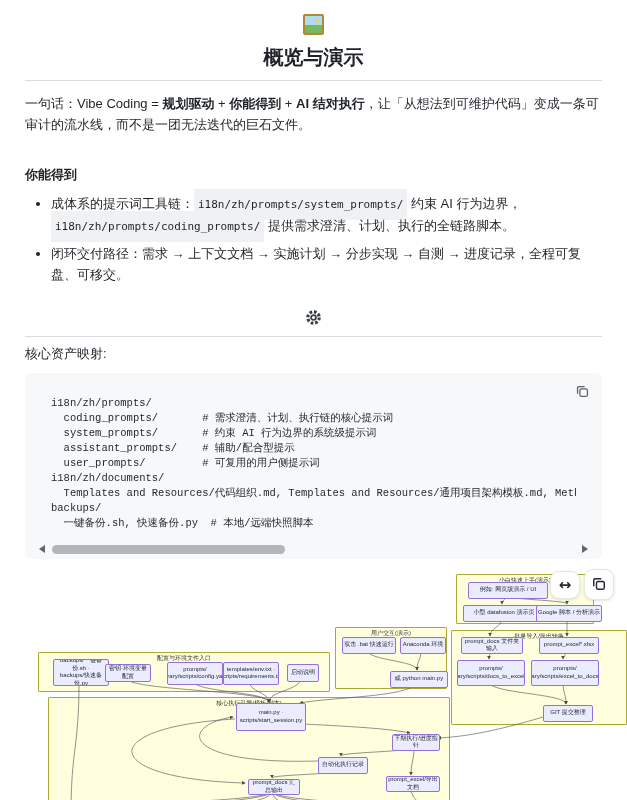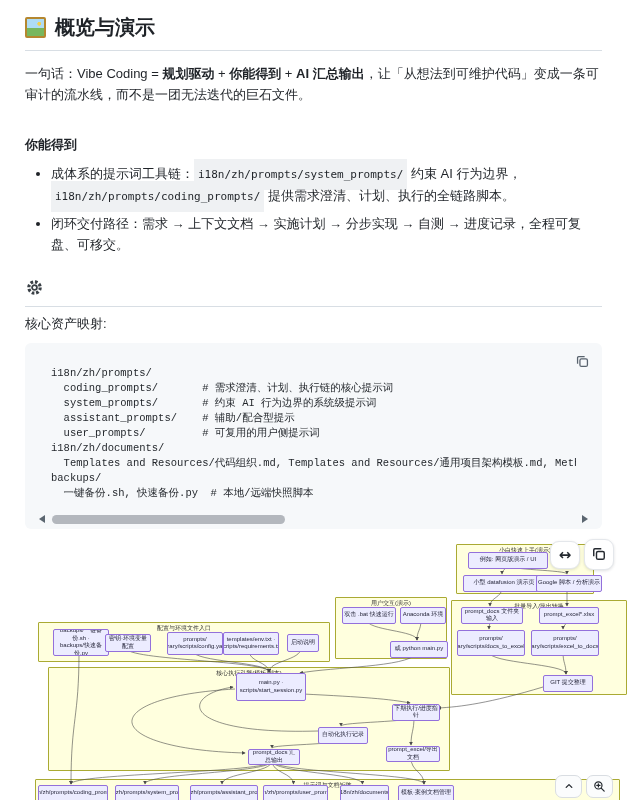--- a/index.html
+++ b/index.html
@@ -6,21 +6,21 @@
   body{
     width:627px;height:800px;overflow:hidden;background:#ffffff;
     font-family:"Liberation Sans","DejaVu Sans",sans-serif;color:#1f2328;
   }
   .content{padding:6px 25px 0 25px}
 
   
   .sec-heading{
     display:flex;align-items:center;gap:9px;
     font-size:20px;font-weight:700;color:#1f2328;
-    margin:0;padding:8px 0 9px 0;border-bottom:1px solid #d8dee4;
+    margin:0;padding:8px 0 9px 0;border-bottom:1px solid #d8dee4;flex-direction:column;
   }
   .pic-icon{
     width:17px;height:17px;flex:0 0 auto;border:2px solid #b5872f;border-radius:2px;
     background:
       radial-gradient(circle at 72% 28%, #f2d14e 0 1.6px, rgba(0,0,0,0) 2.2px),
       linear-gradient(180deg,#aedcf5 0 55%, #77b75e 55% 100%);
   }
   .gear-icon{display:inline-flex;flex:0 0 auto}
 
   p.body-text{font-size:13px;line-height:1.62;margin:12px 0 0 0}
@@ -80,21 +80,21 @@
 </head>
 <body>
 
 <div class="content">
 
   <h1 class="sec-heading">
     <span class="pic-icon"></span>
     <span>概览与演示</span>
   </h1>
 
-  <p class="body-text"><span>一句话：Vibe Coding = </span><strong>规划驱动</strong><span> + </span><strong>你能得到</strong><span> + </span><strong>AI 汇总输出</strong><span>，让「从想法到可维护代码」变成一条可审计的流水线，而不是一团无法迭代的巨石文件。</span></p>
+  <p class="body-text"><span>一句话：Vibe Coding = </span><strong>规划驱动</strong><span> + </span><strong>你能得到</strong><span> + </span><strong>AI 结对执行</strong><span>，让「从想法到可维护代码」变成一条可审计的流水线，而不是一团无法迭代的巨石文件。</span></p>
 
   <p class="bold-line">你能得到</p>
 
   <ul class="benefits">
     <li><span>成体系的提示词工具链：</span><code class="inline-code">i18n/zh/prompts/system_prompts/</code><span> 约束 AI 行为边界，</span><code class="inline-code">i18n/zh/prompts/coding_prompts/</code><span> 提供需求澄清、计划、执行的全链路脚本。</span></li>
     <li><span>闭环交付路径：需求 → 上下文文档 → 实施计划 → 分步实现 → 自测 → 进度记录，全程可复盘、可移交。</span></li>
   </ul>
 
   <h1 class="sec-heading" style="margin-top:14px">
     <span class="gear-icon">

